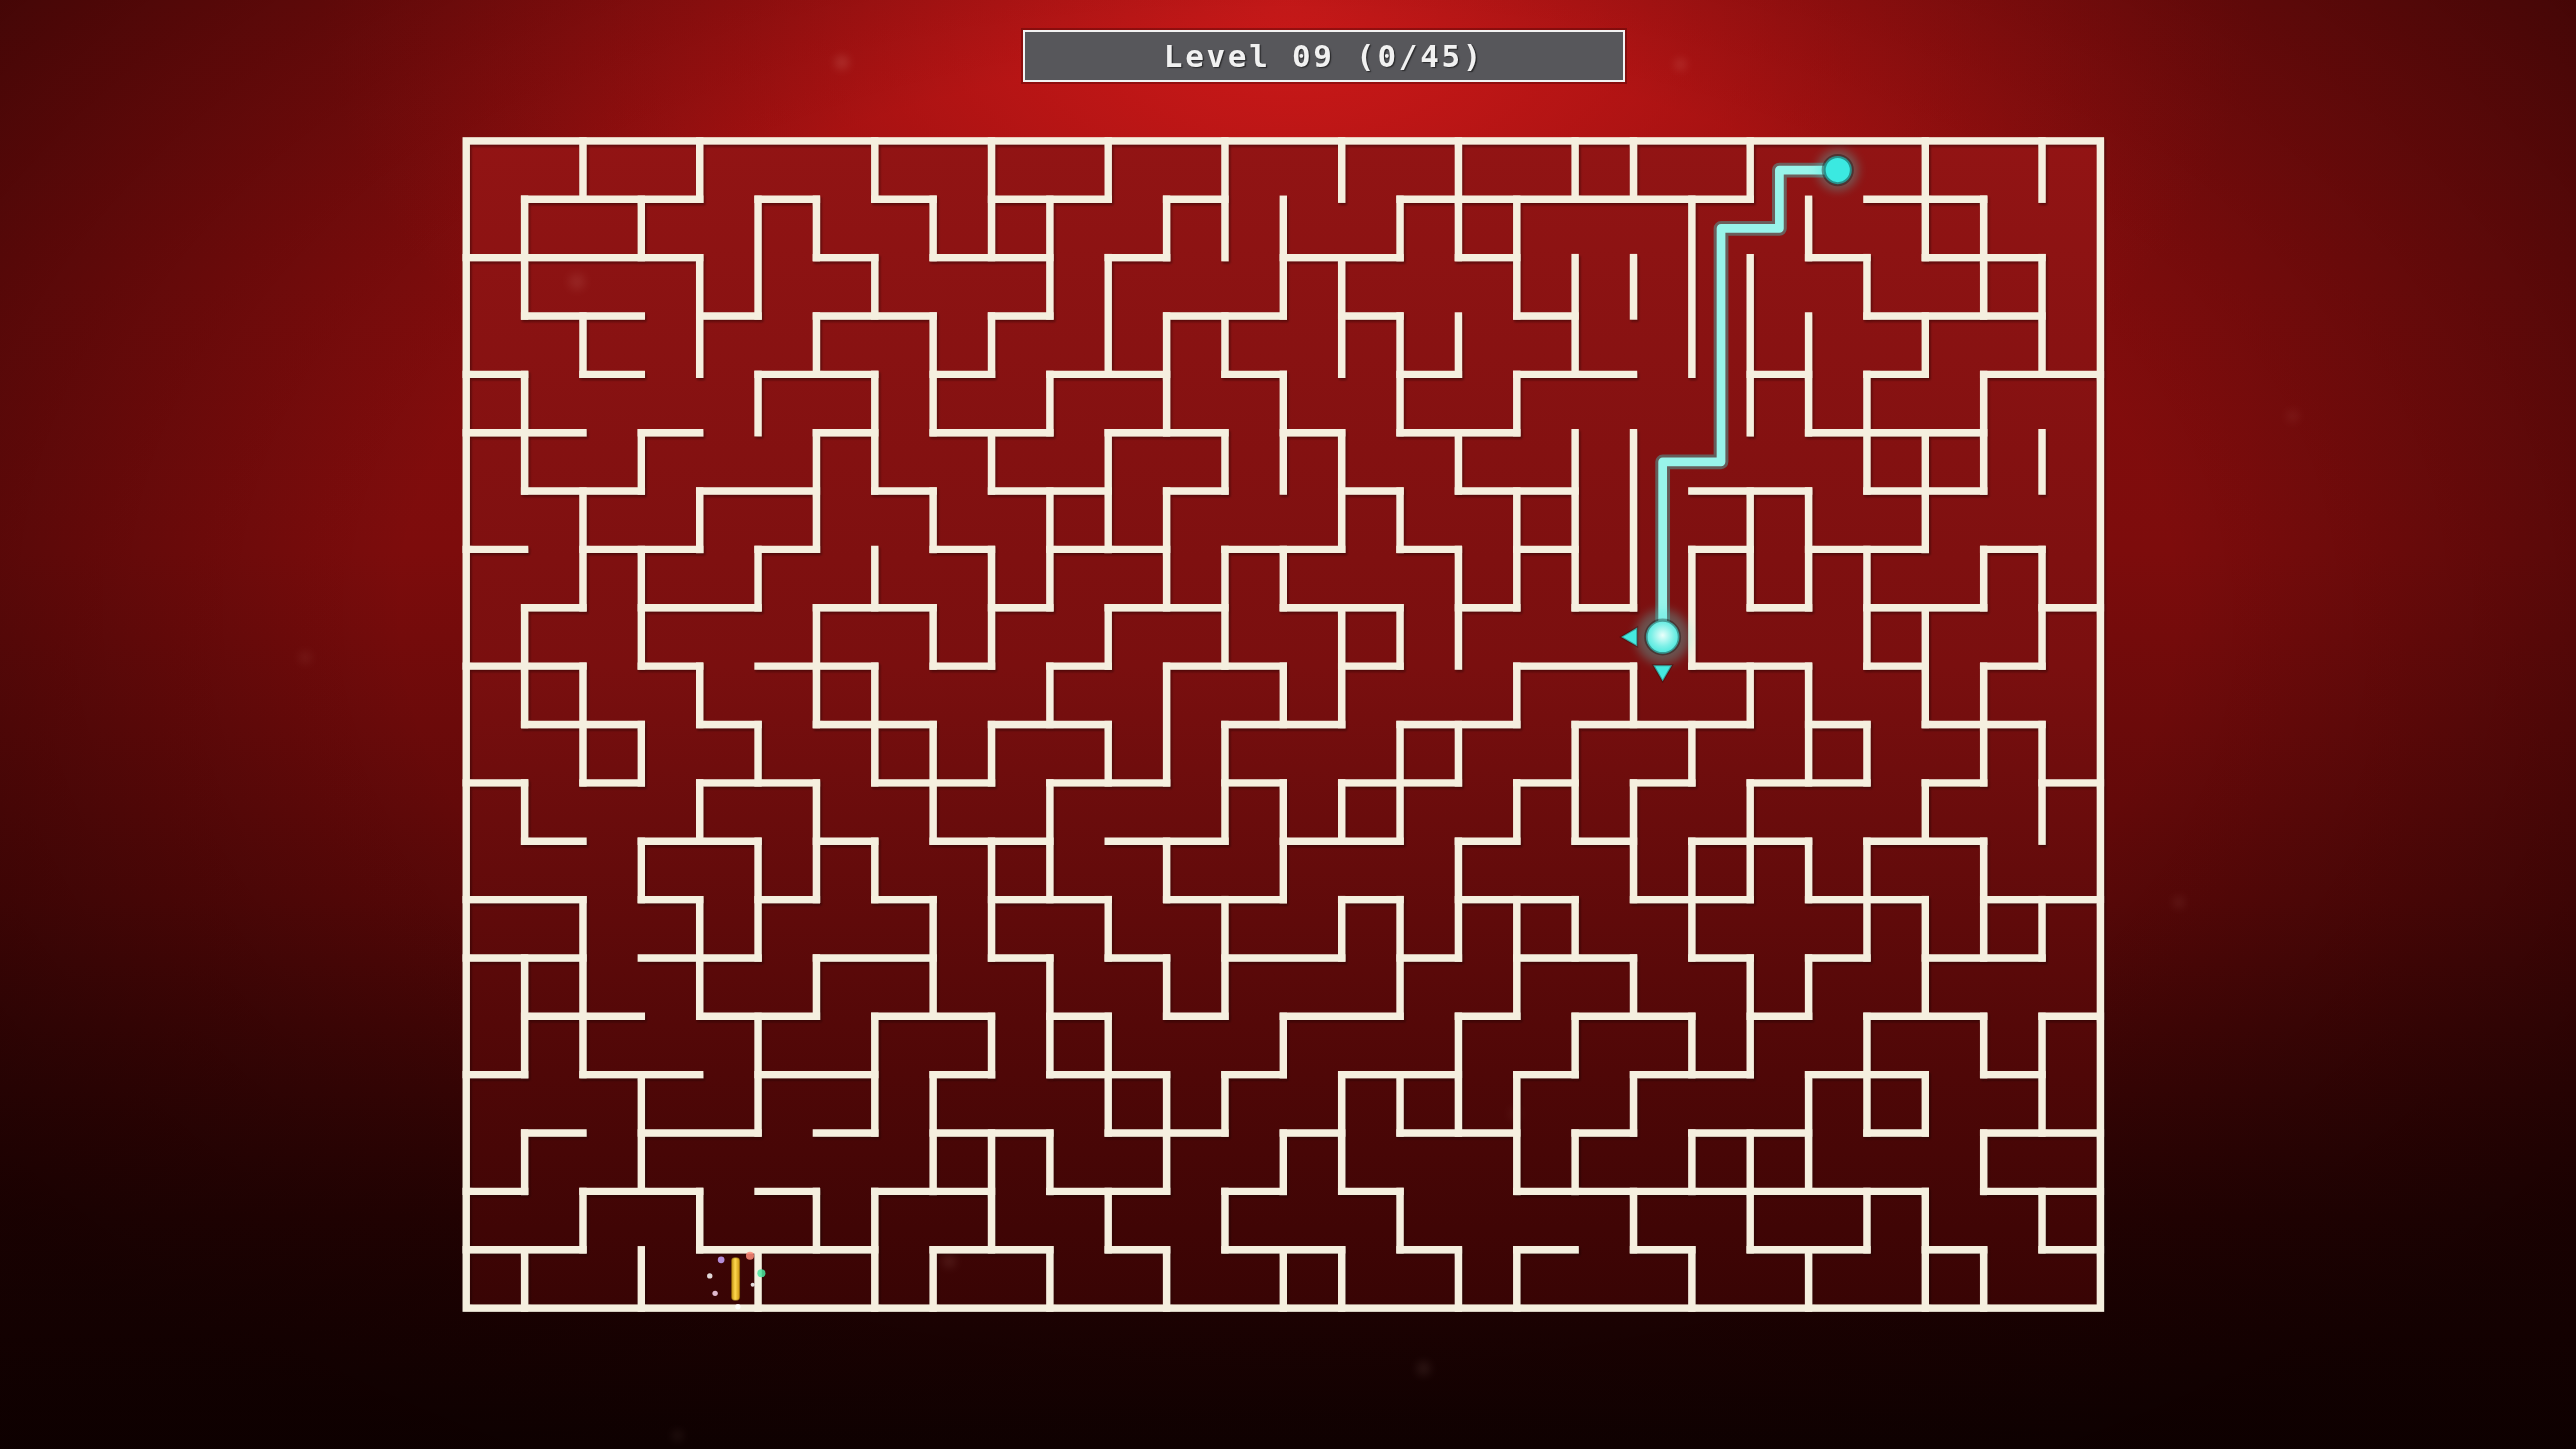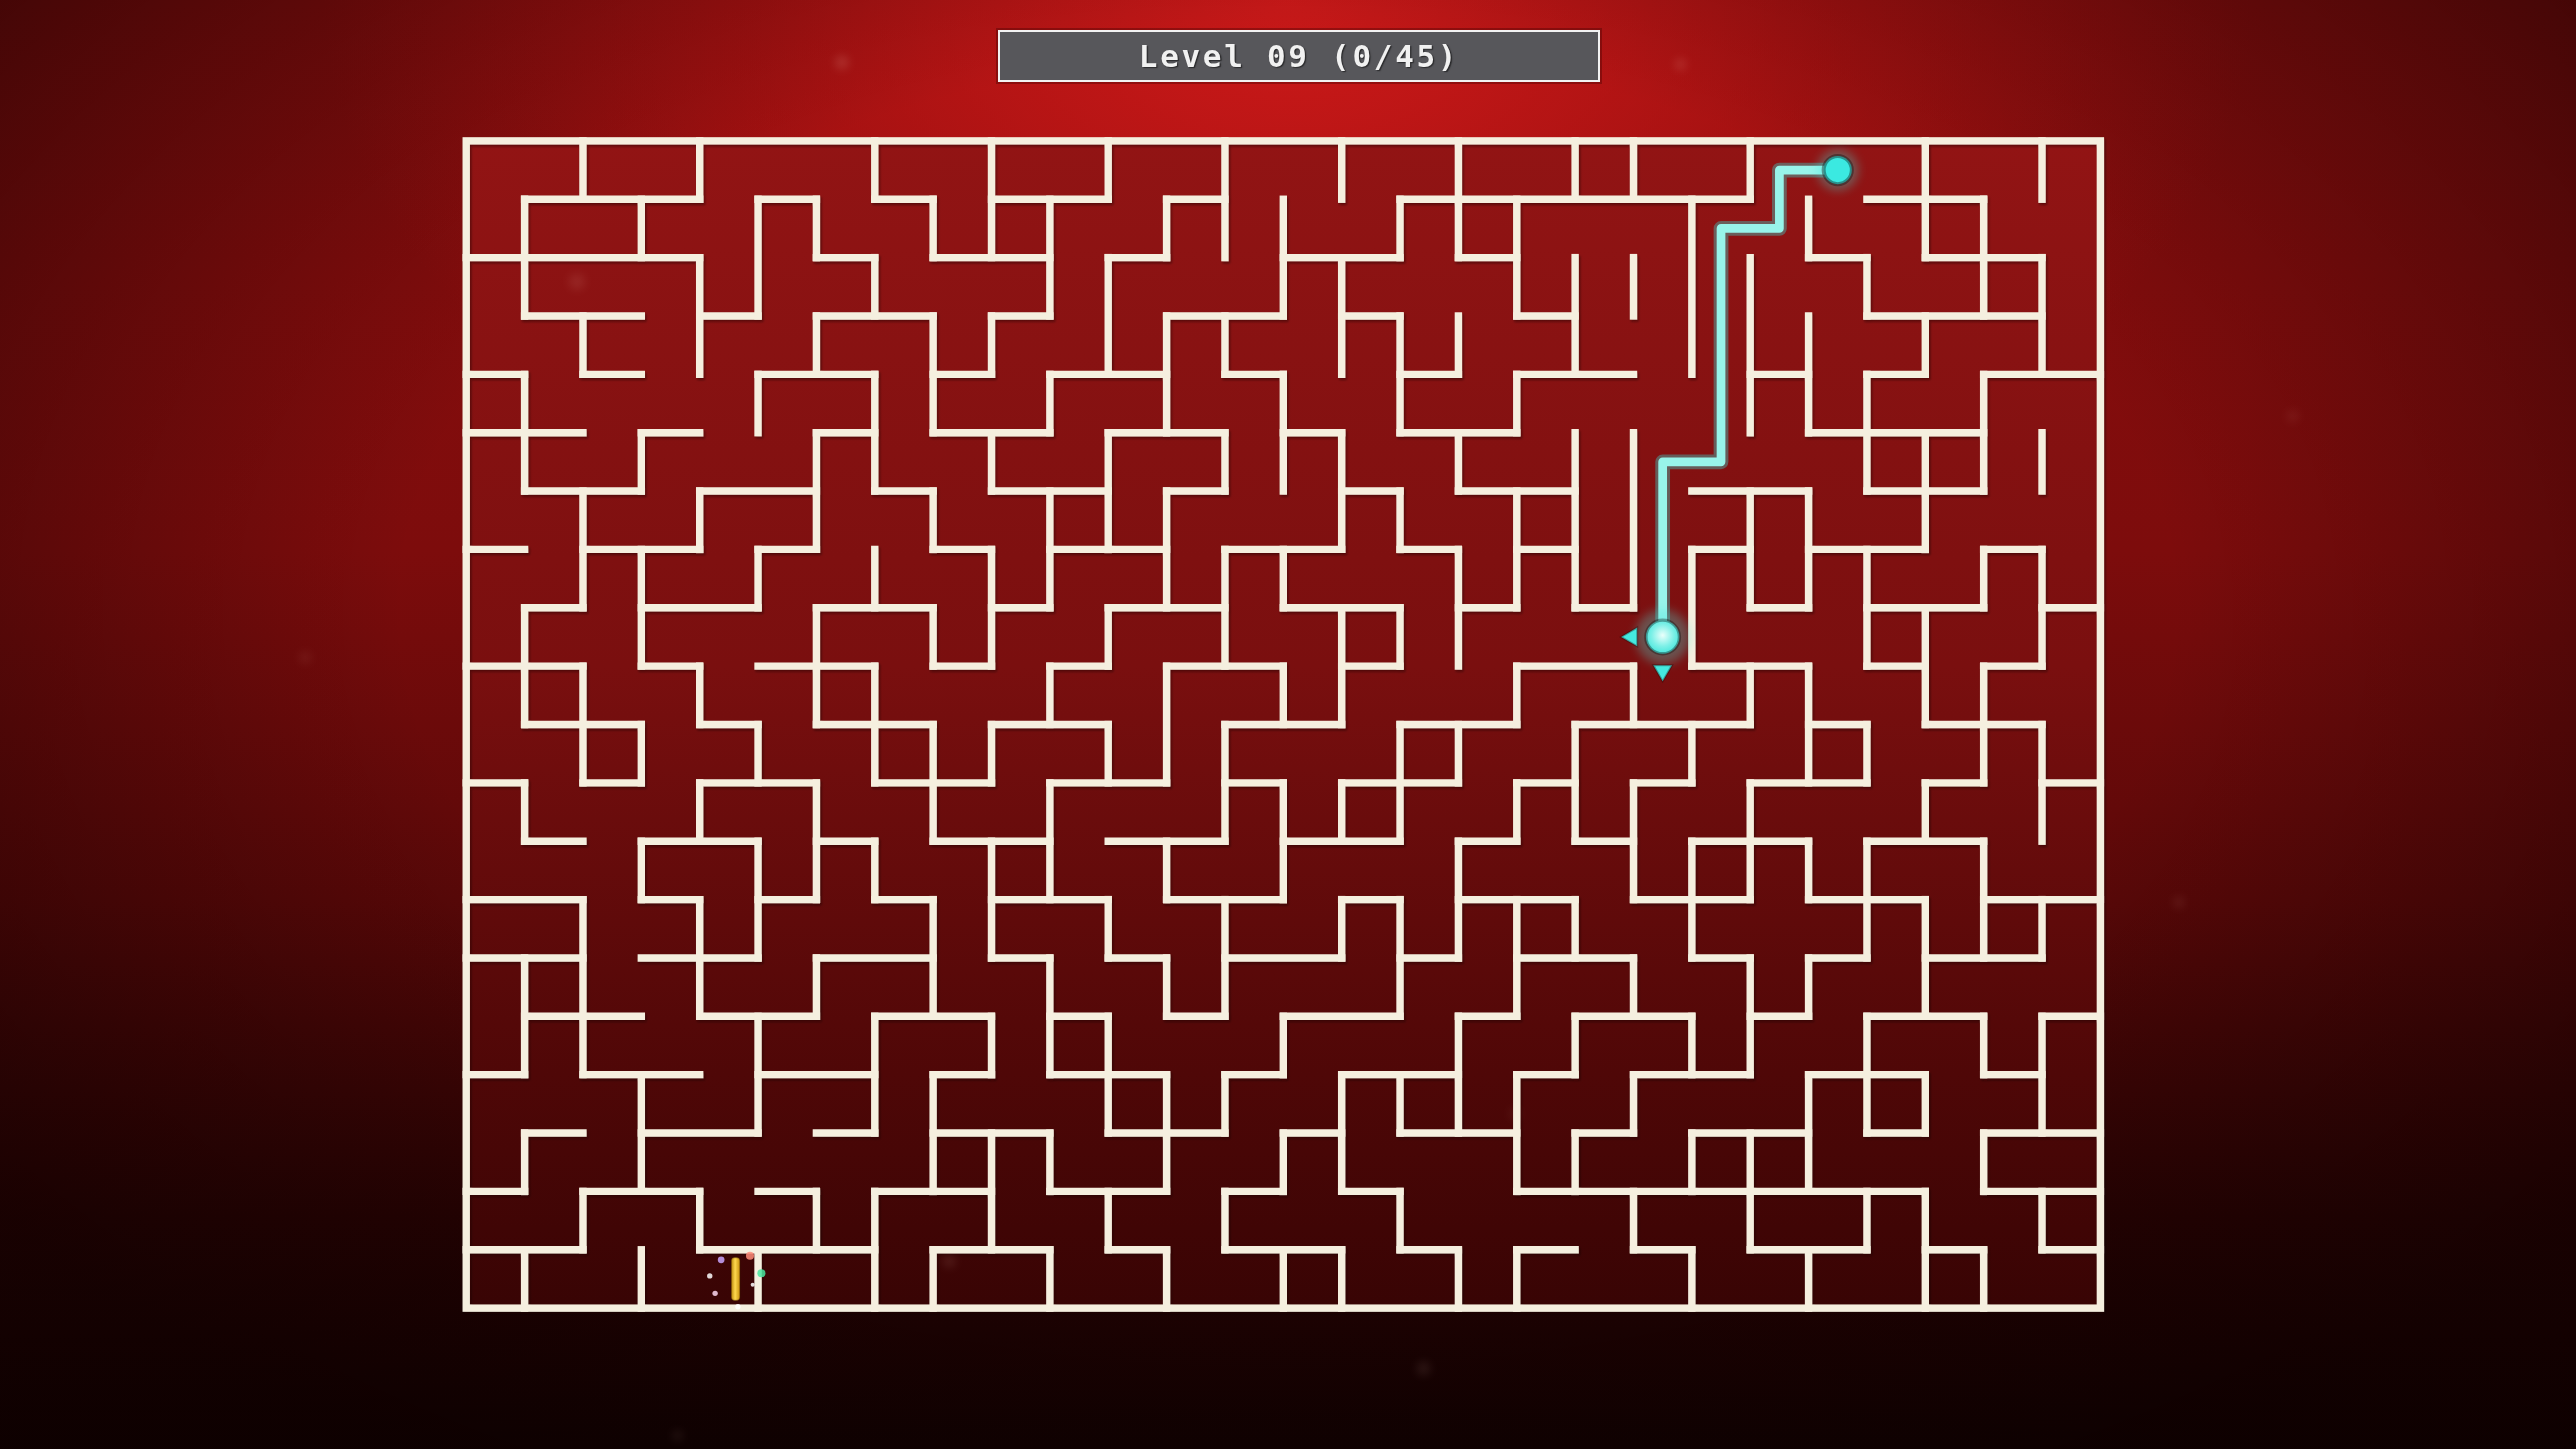--- a/index.html
+++ b/index.html
@@ -6,21 +6,21 @@
   body{
     width:2576px;height:1449px;overflow:hidden;position:relative;
     background-color:#120101;
     background:
       radial-gradient(1610px 1006px at 50% 42%, rgba(0,0,0,0) 55%, rgba(10,0,0,0.55) 100%),
       radial-gradient(1342px 839px at 50% 0%, rgba(210,26,26,0.95) 0%, rgba(185,20,20,0.55) 40%, rgba(120,10,10,0) 72%),
       linear-gradient(180deg, #8e0e0e 0%, #7d0c0c 38%, #5a0808 62%, #2b0303 84%, #120101 100%);
     font-family:"DejaVu Sans Mono","Liberation Mono",monospace;
   }
   .level-box{
-    position:absolute;left:998px;top:29.5px;width:602px;height:52px;
+    position:absolute;left:1023px;top:29.5px;width:602px;height:52px;
     background:#57575b;border:2.7px solid #f2f2f2;box-sizing:border-box;
     display:flex;align-items:center;justify-content:center;
     box-shadow:0 0 0 2px rgba(60,0,0,.35);
     z-index:3;
   }
   .level-box span{
     color:#f1f1f1;font-size:31px;font-weight:700;letter-spacing:2.7px;
     text-shadow:1.3px 1.3px 1.3px rgba(0,0,0,.55);
     font-family:"DejaVu Sans Mono","Liberation Mono",monospace;
     white-space:nowrap;

